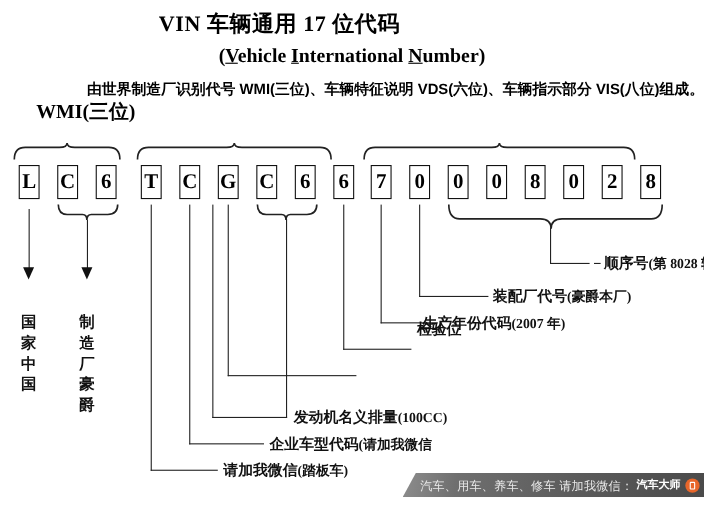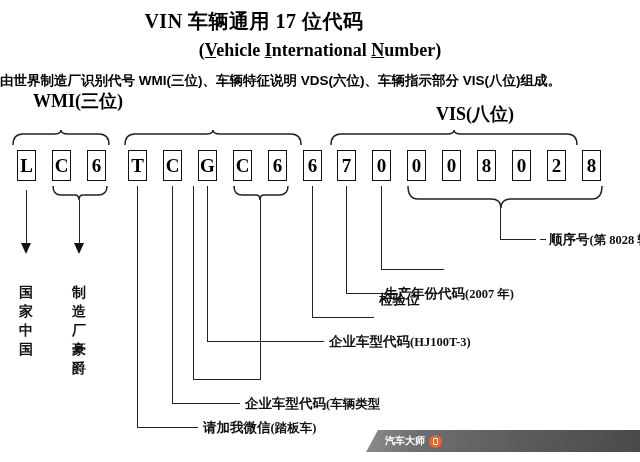--- a/index.html
+++ b/index.html
@@ -32,21 +32,21 @@
   #subtitle {
     top: 40px; left: 0; width: 640px;
     text-align: center;
     font-size: 18px;
     font-weight: bold;
     font-family: "Liberation Serif", "DejaVu Serif", serif;
   }
   #subtitle .u { text-decoration: underline; }
   #description {
     top: 72px; left: 0; width: 640px;
-    text-align: left;
+    text-align: right;
     font-size: 13.5px;
     font-weight: bold;
     font-family: "Liberation Sans", "DejaVu Sans", sans-serif;
     white-space: nowrap;
   }
 
   
   .section-label {
     font-size: 18px;
     font-weight: bold;
@@ -161,21 +161,20 @@
 
   <div class="abs" id="title">VIN  车辆通用 17 位代码</div>
 
   <div class="abs" id="subtitle">
     <span>(</span><span class="u">V</span><span>ehicle </span><span class="u">I</span><span>nternational </span><span class="u">N</span><span>umber</span><span>)</span>
   </div>
 
   <div class="abs" id="description">由世界制造厂识别代号 WMI(三位)、车辆特征说明 VDS(六位)、车辆指示部分 VIS(八位)组成。</div>
 
   <div class="abs section-label" style="top:89px; left:8px; width:140px;">WMI(三位)</div>
-  <div class="abs section-label" style="top:102px; left:350px; width:250px;">VIS(八位)</div>
 
   <div class="abs brace" style="top:130px; left:12px;">
     <svg width="98" height="16" viewBox="0 0 98 16">
       <path d="M1,15 Q1,4 11,4 L42,4 Q49,4 49,0 Q49,4 56,4 L87,4 Q97,4 97,15" fill="none" stroke="#222" stroke-width="1.5"></path>
     </svg>
   </div>
   <div class="abs brace" style="top:130px; left:124px;">
     <svg width="178" height="16" viewBox="0 0 178 16">
       <path d="M1,15 Q1,4 11,4 L82,4 Q89,4 89,0 Q89,4 96,4 L167,4 Q177,4 177,15" fill="none" stroke="#222" stroke-width="1.5"></path>
     </svg>
@@ -245,53 +244,57 @@
 
   <div class="abs vline" style="left:500px; top:207px; height:33px;"></div>
   <div class="abs hline" style="left:500px; top:239px; width:36px;"></div>
   <div class="abs hline" style="left:540px; top:239px; width:6px;"></div>
   <div class="abs callout" style="left:549px; top:231px;">
     <span>顺序号</span><span class="paren">(第 8028 辆)</span>
   </div>
 
   <div class="abs vline" style="left:381px; top:186px; height:84px;"></div>
   <div class="abs hline" style="left:381px; top:269px; width:63px;"></div>
+  <div class="abs callout" style="left:448px; top:261px;">
+    <span>装配厂代号</span><span class="paren">(豪爵本厂)</span>
+  </div>
 
   <div class="abs vline" style="left:346px; top:186px; height:108px;"></div>
   <div class="abs hline" style="left:346px; top:293px; width:52px;"></div>
   <div class="abs callout" style="left:384px; top:285px;">
     <span>生产年份代码</span><span class="paren">(2007 年)</span>
   </div>
 
   <div class="abs vline" style="left:312px; top:186px; height:132px;"></div>
   <div class="abs hline" style="left:312px; top:317px; width:62px;"></div>
   <div class="abs callout" style="left:379px; top:291px;">
     <span>检验位</span><span class="paren"></span>
   </div>
 
   <div class="abs vline" style="left:207px; top:186px; height:156px;"></div>
   <div class="abs hline" style="left:207px; top:341px; width:117px;"></div>
-  <div class="abs callout" style="left:329px; top:333px;">
-    <span>企业车型代码</span><span class="paren">(HJ100T-3)</span>
-  </div>
 
   <div class="abs vline" style="left:260px; top:199px; height:181px;"></div>
   <div class="abs hline" style="left:193px; top:379px; width:68px;"></div>
+  <div class="abs callout" style="left:267px; top:371px;">
+    <span>发动机名义排量</span><span class="paren">(100CC)</span>
+  </div>
   <div class="abs vline" style="left:193px; top:186px; height:194px;"></div>
 
   <div class="abs vline" style="left:172px; top:186px; height:218px;"></div>
   <div class="abs hline" style="left:172px; top:403px; width:68px;"></div>
   <div class="abs callout" style="left:245px; top:395px;">
-    <span>企业车型代码</span><span class="paren">(车辆类型</span>
+    <span>企业车型代码</span><span class="paren">(请加我微信</span>
   </div>
 
   <div class="abs vline" style="left:137px; top:186px; height:242px;"></div>
   <div class="abs hline" style="left:137px; top:427px; width:61px;"></div>
   <div class="abs callout" style="left:203px; top:419px;">
     <span>请加我微信</span><span class="paren">(踏板车)</span>
   </div>
 
   <div class="abs" id="watermark">
+    <span class="wm-text">汽车、用车、养车、修车 请加我微信：</span>
     <span class="wm-brand">汽车大师</span>
     <span class="wm-badge"></span>
   </div>
 
 </div>
 
 </body></html>

